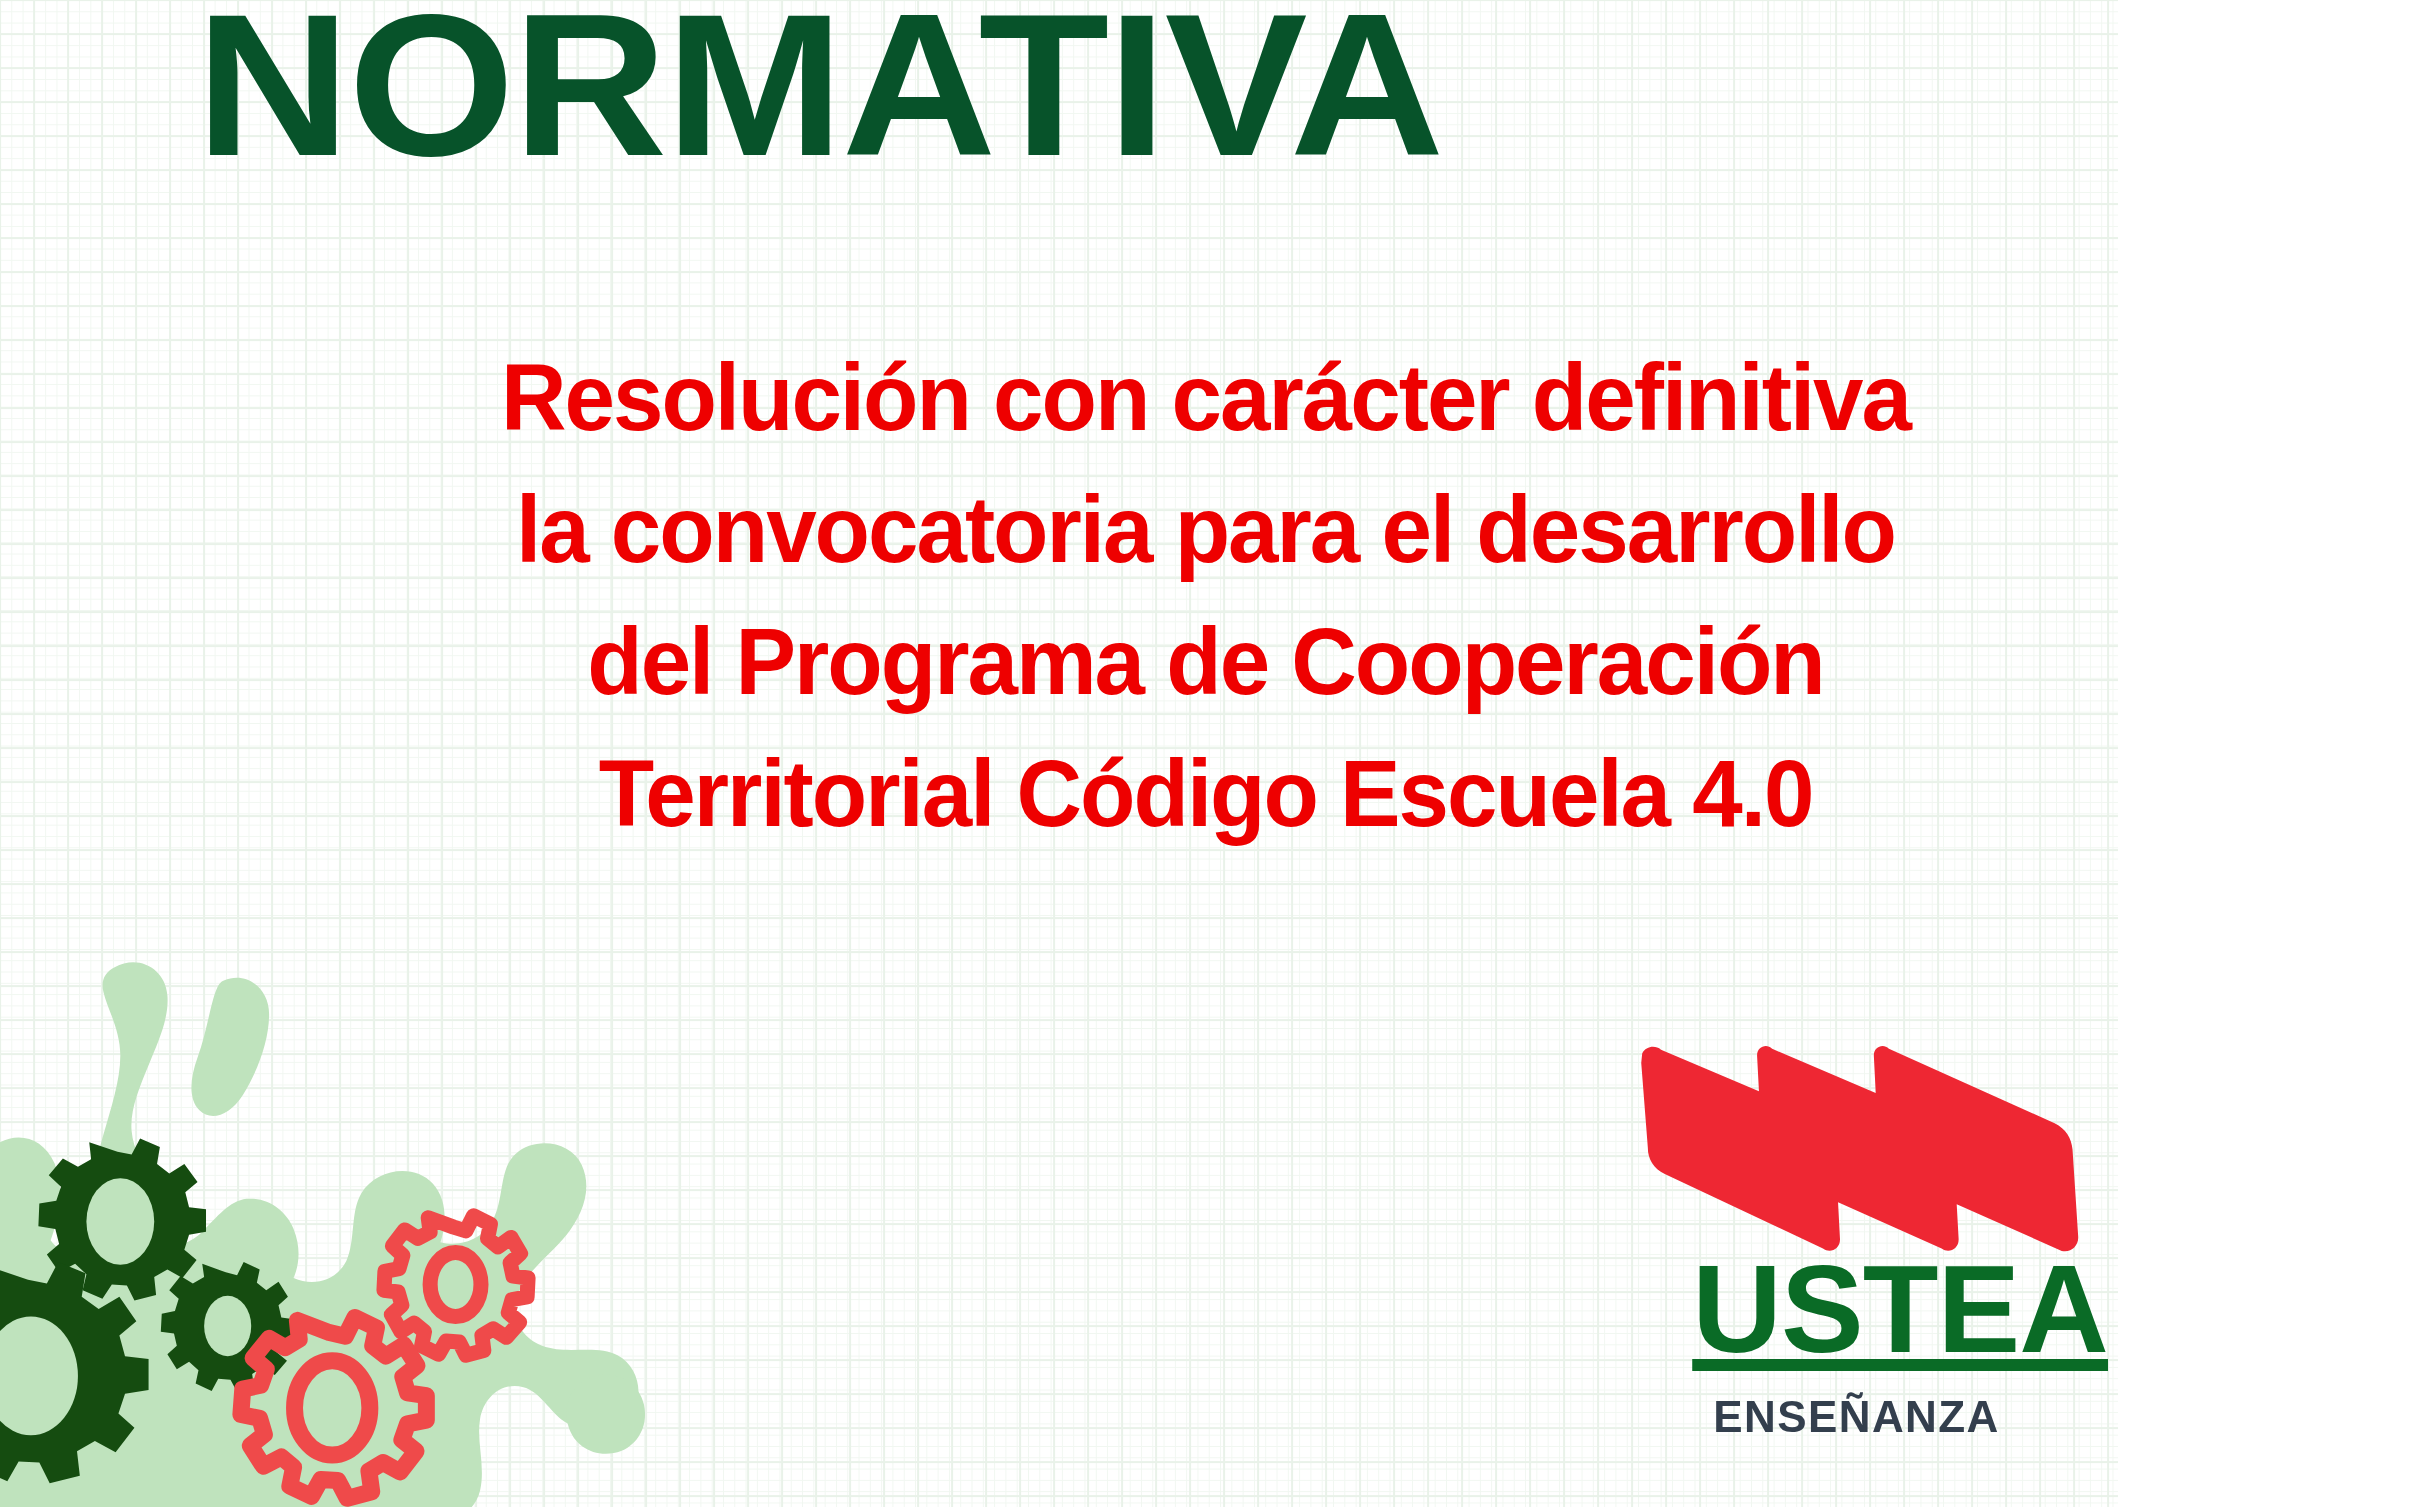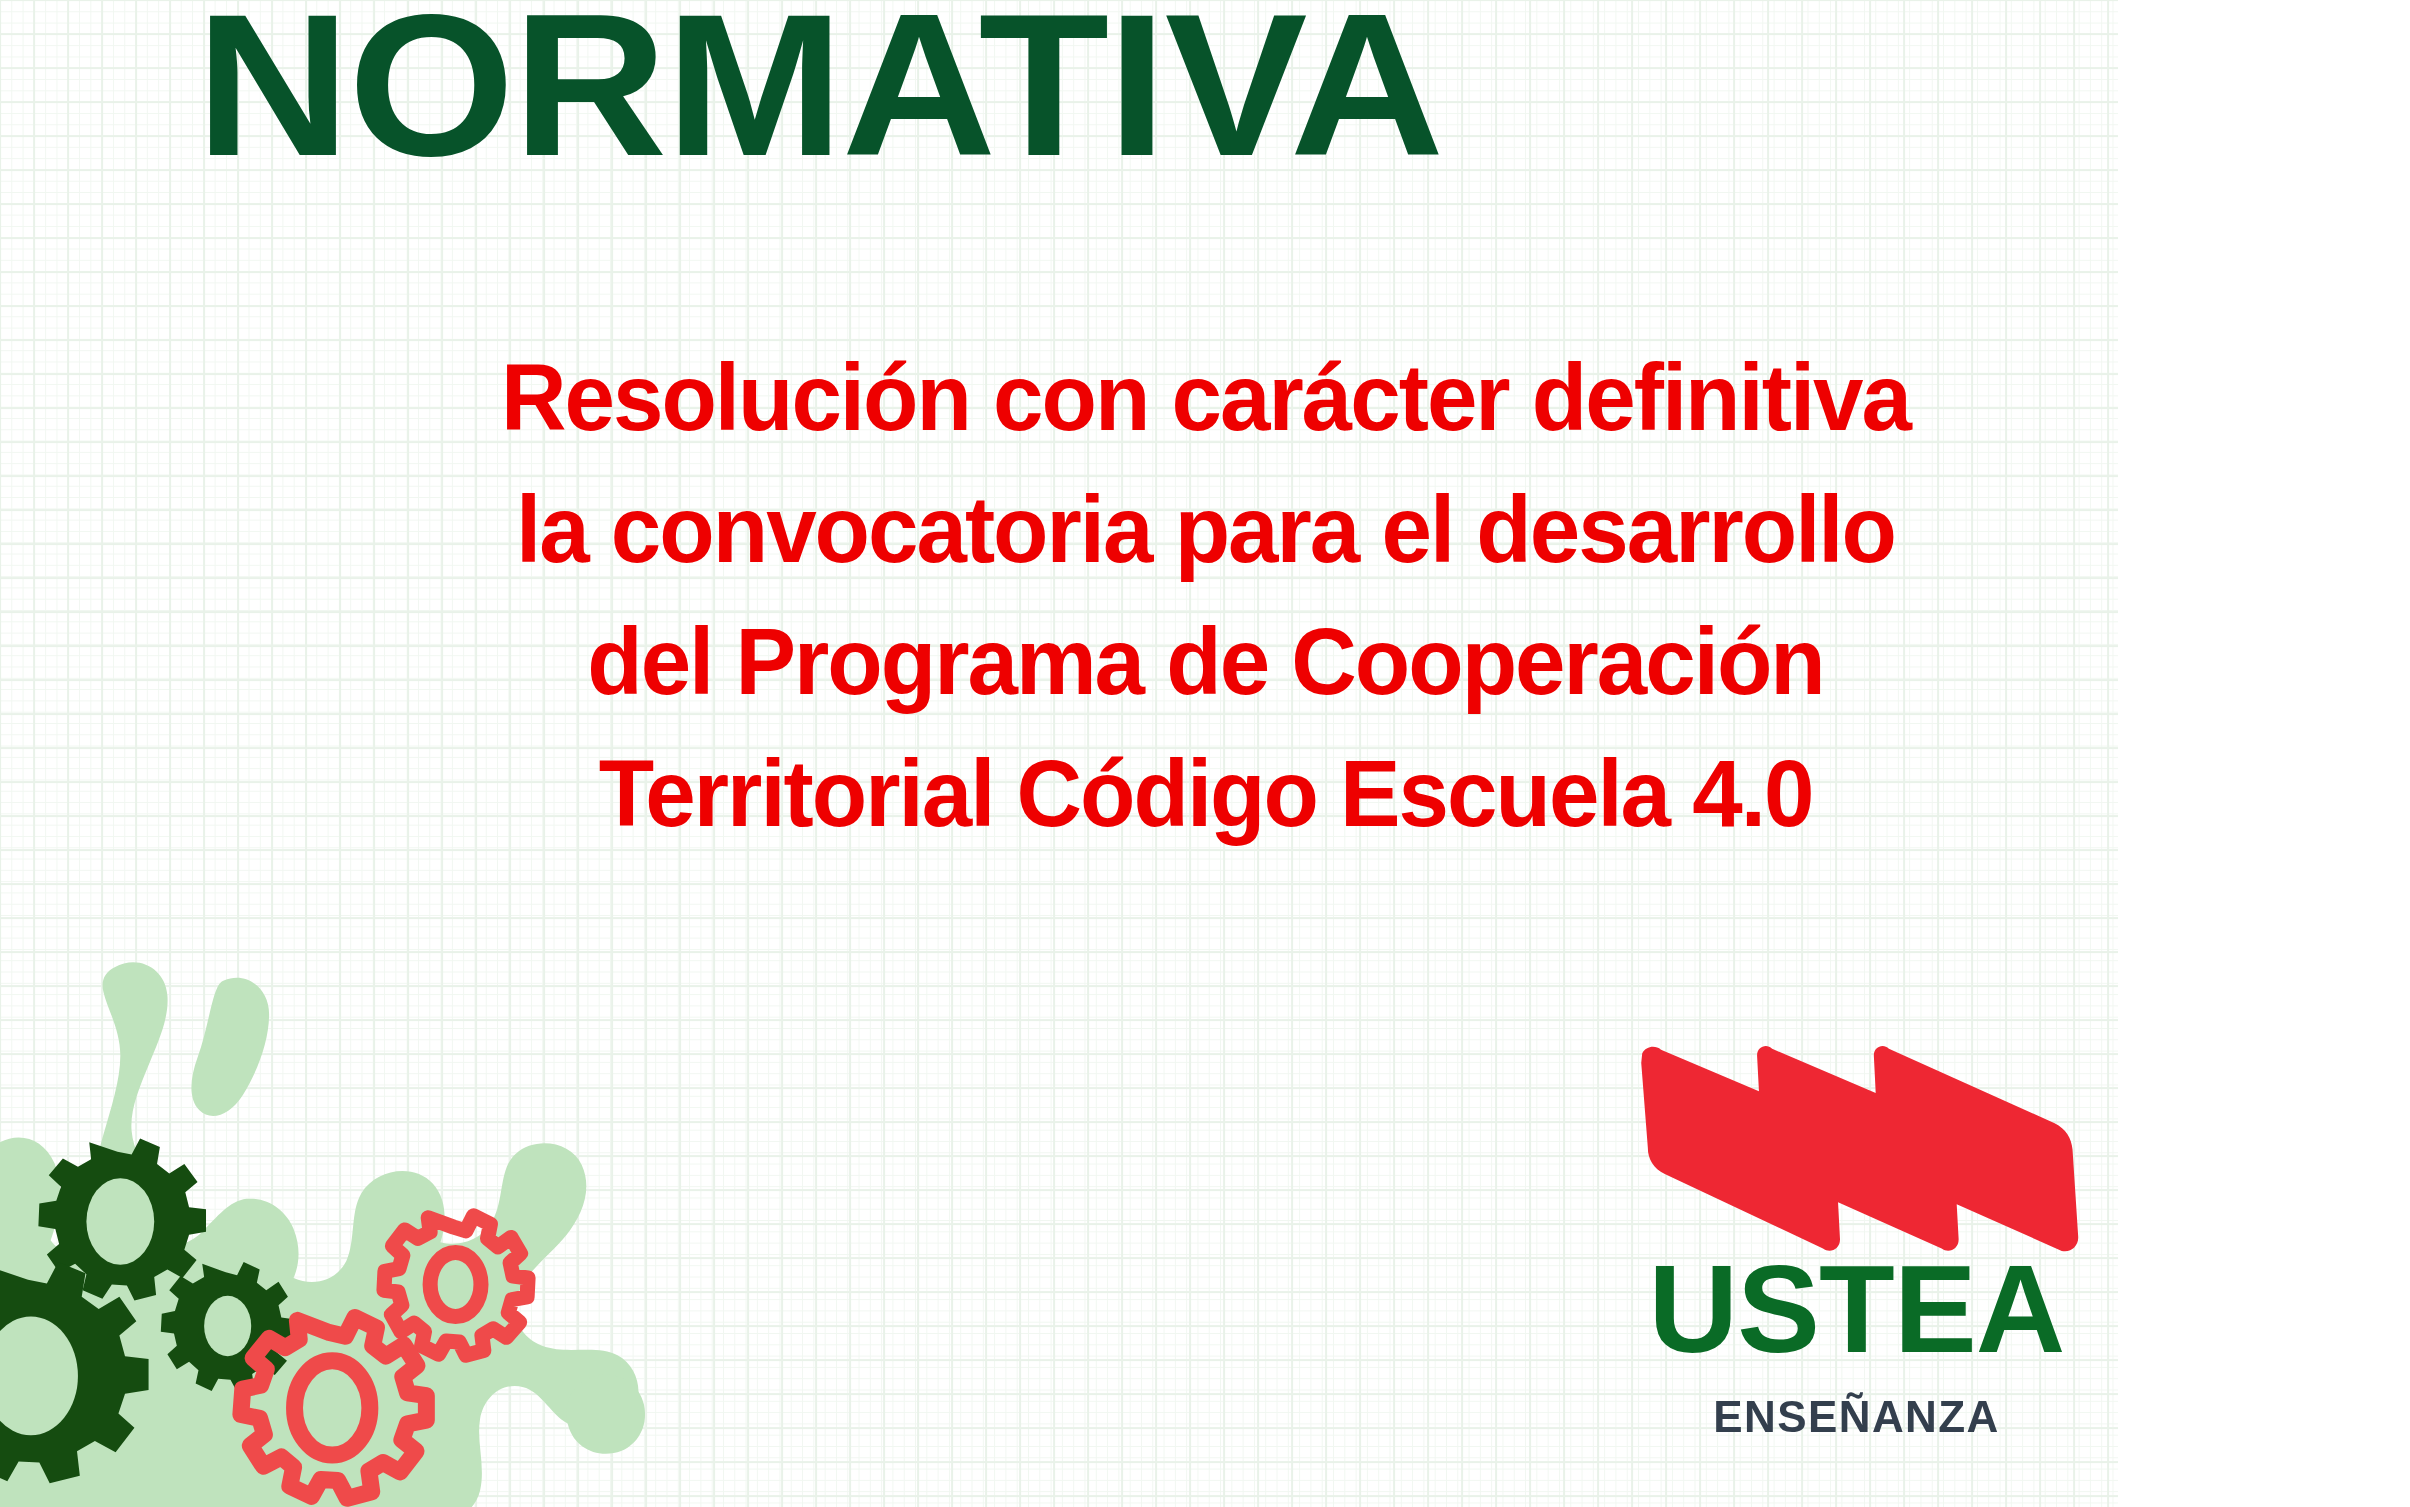--- a/index.html
+++ b/index.html
@@ -88,30 +88,31 @@
   #logo-flag {
     position: absolute;
     left: 7.5px;
     top: 0;
     width: 452px;
     height: 217px;
   }
   #logo-flag svg { display:block; width:100%; height:100%; }
   #logo-wordmark {
     position: absolute;
-    left: 0;
+    left: 16px;
     top: 205px;
     width: 471px;
-    text-align: center;
+    text-align: right;
     color: #0a6b26;
     font-family: "Liberation Sans", sans-serif;
     font-weight: 700;
     font-size: 124px;
     line-height: 124px;
     letter-spacing: -0.9px;
+    text-decoration: underline;
   }
   #logo-subtext {
     position: absolute;
     left: 0;
     top: 348px;
     width: 471px;
     text-align: center;
     color: #333f4d;
     font-family: "Liberation Sans", sans-serif;
     font-weight: 700;

